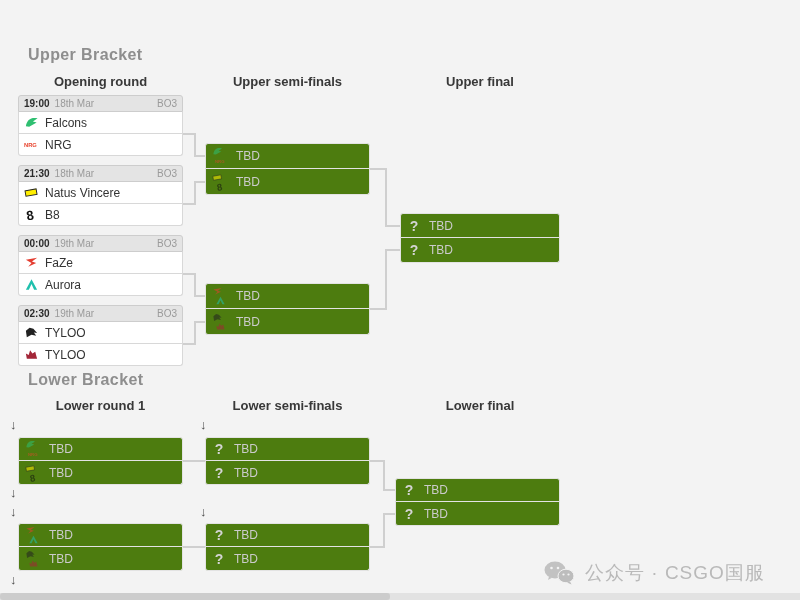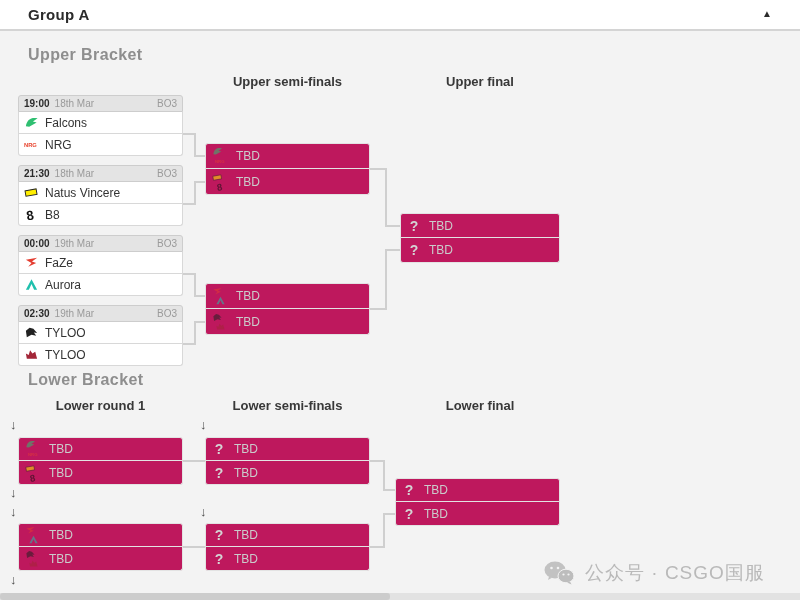--- a/index.html
+++ b/index.html
@@ -23,21 +23,21 @@
   .mh .t { font-weight:bold; color:#2b2b2b; }
   .mh .d { color:#9a9a9a; margin-left:5px;text-align:center; }
   .mh .f { color:#9a9a9a; margin-left:auto; }
   .trow { display:flex; align-items:center; height:22px; background:#fff;
           border:1px solid #d8d8d8; border-top:none; padding:0 5px; gap:6px;
           font-size:12px; color:#333; cursor:pointer; }
   .trow:last-child { border-radius:0 0 3px 3px; }
 
   
   .tbdcard { position:absolute; width:165px; border-radius:3px; }
-  .tbdrow { display:flex; align-items:center; background:#be185d; border:1px solid #e3e3e3;
+  .tbdrow { display:flex; align-items:center; background:#4d7c0f; border:1px solid #e3e3e3;
             padding:0 6px; gap:8px; font-size:12px; color:#cbcbcb; cursor:pointer; }
   .tbdrow.h26 { height:26px; }
   .tbdrow.h25 { height:25px; }
   .tbdrow.h24 { height:24px; }
   .tbdrow + .tbdrow { border-top:none; }
   .tbdcard .tbdrow:first-child { border-radius:3px 3px 0 0; }
   .tbdcard .tbdrow:last-child { border-radius:0 0 3px 3px; }
 
   .ticon { display:inline-flex; width:15px; height:15px; flex:0 0 auto; }
   .stack { display:flex; flex-direction:column; width:16px; flex:0 0 auto; opacity:.55; }
@@ -85,26 +85,23 @@
         <path d="M3 13 L2 6 L6 3 L10 4 L14 8.5 L10.5 8 L13 11.5 L8 10.5 Z" fill="#222"></path>
       </g>
     <g id="i-tyloo">
         <path d="M3 12.5 L2 7 L5 8.5 L6.5 3.5 L9 7 L12 5 L13 9 L14 12.5 Z" fill="#a32638"></path>
       </g>
   </defs>
 </svg>
 
 <div class="page">
 
-  <div class="topbar">
-    <div class="group-title">Group A</div>
-    <div class="collapse">▲</div>
-  </div>
 
   <div class="section-label" style="left:28px; top:46px">Upper Bracket</div>
+  <div class="colhead" style="left:18px; top:74px; width:165px">Opening round</div>
   <div class="colhead" style="left:205px; top:74px; width:165px">Upper semi-finals</div>
   <div class="colhead" style="left:400px; top:74px; width:160px">Upper final</div>
 
   <div class="match" style="left:18px; top:95px">
     <div class="mh">
       <span class="t">19:00</span>
       <span class="d">18th Mar</span>
       <span class="f">BO3</span>
     </div>
     <div class="trow">

